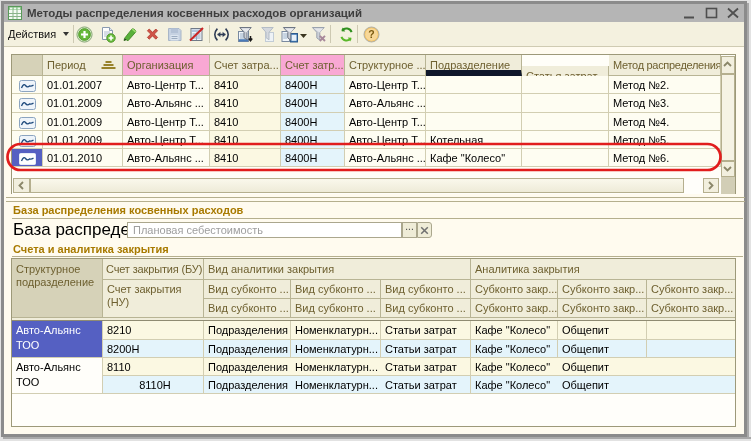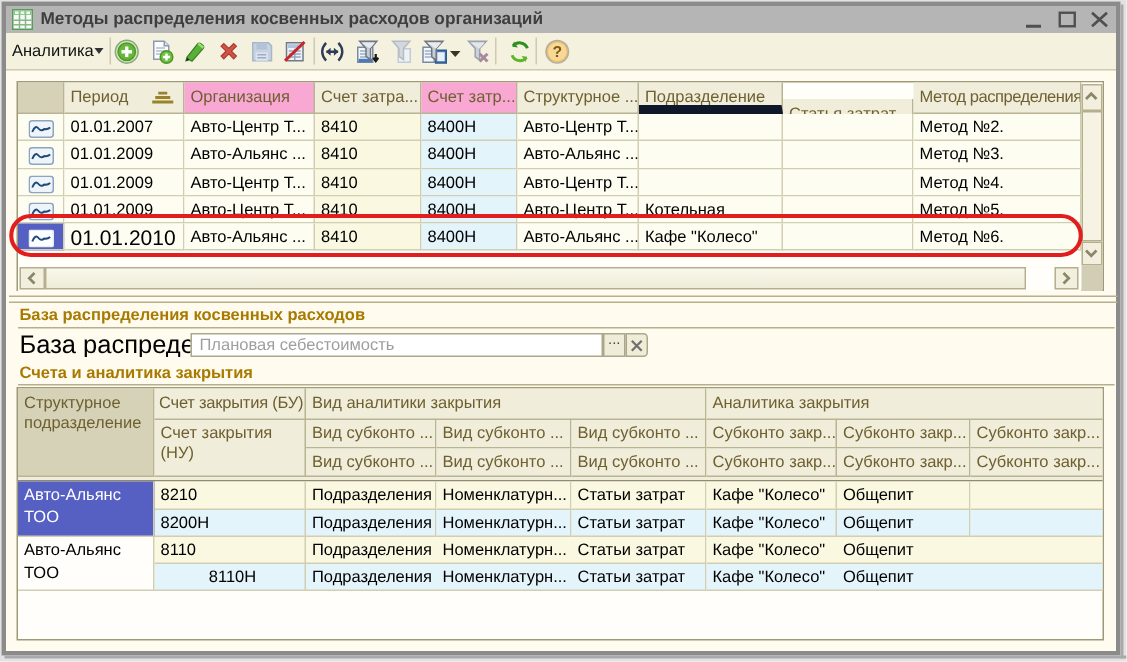--- a/index.html
+++ b/index.html
@@ -19,21 +19,21 @@
     <rect x="9.6" y="1.6" width="2.4" height="1.8" fill="#eefaee"></rect>
 <path d="M1 7.5 H13 M1 10.5 H13 M5 4 V13 M9 4 V13" stroke="#8ab48a" stroke-width="1" fill="none"></path>
 </svg>
 <div class="c" style="left:27px;top:4px;width:650px;height:18px;line-height:18px;font-size:11.5px;font-weight:bold;color:#3e3e3e;padding-left:0;">Методы распределения косвенных расходов организаций</div>
 <svg class="abs" style="left:682px;top:5px" width="62" height="16" viewBox="0 0 62 16">
 <path d="M2 12.5 H12" stroke="#4f4f4f" stroke-width="2"></path>
 <rect x="24.5" y="3.5" width="10" height="9" fill="none" stroke="#4f4f4f" stroke-width="1.6"></rect>
 <path d="M46 3.5 L56 12.5 M56 3.5 L46 12.5" stroke="#4f4f4f" stroke-width="1.8"></path>
 </svg>
 <div class="abs" style="left:4px;top:22px;width:740px;height:25px;background:#f4f1df;border-bottom:1px solid #cfcbb2;box-sizing:border-box;"></div>
-<div class="c" style="left:8px;top:22px;width:60px;height:24px;line-height:24px;font-size:11px;color:#111;padding-left:0;">Аналитика</div>
+<div class="c" style="left:8px;top:22px;width:60px;height:24px;line-height:24px;font-size:11px;color:#111;padding-left:0;">Действия</div>
 <svg class="abs" style="left:62px;top:31px" width="8" height="6" viewBox="0 0 8 6">
     <path d="M1 1 L4 5 L7 1 Z" fill="#333"></path>
   </svg>
 <div class="abs" style="left:73px;top:25px;width:1px;height:18px;background:#cdc9b2;"></div>
 <svg class="abs" style="left:76px;top:26px" width="17" height="17" viewBox="0 0 17 17">
     <circle cx="8.5" cy="8.5" r="7.6" fill="#d2e6c2" stroke="#8aa87a"></circle>
 <circle cx="8.5" cy="8.5" r="5.8" fill="#66b83a" stroke="#4e9a28"></circle>
 <path d="M8.5 5 V12 M5 8.5 H12" stroke="#fff" stroke-width="2.2"></path>
   </svg>
 <svg class="abs" style="left:99px;top:26px" width="17" height="17" viewBox="0 0 17 17">
@@ -177,21 +177,21 @@
 <div class="c" style="left:281px;top:131px;width:64px;height:18px;background:#e4f4fb;border-right:1px solid #d2cEB2;border-bottom:1px solid #d2cEB2;font-size:11px;color:#000;line-height:18px;padding-left:4px;">8400Н</div>
 <div class="c" style="left:345px;top:131px;width:81px;height:18px;background:#fefdf2;border-right:1px solid #d2cEB2;border-bottom:1px solid #d2cEB2;font-size:11px;color:#000;line-height:18px;padding-left:4px;">Авто-Центр Т...</div>
 <div class="c" style="left:426px;top:131px;width:96px;height:18px;background:#fefdf2;border-right:1px solid #d2cEB2;border-bottom:1px solid #d2cEB2;font-size:11px;color:#000;line-height:18px;padding-left:4px;">Котельная</div>
 <div class="c" style="left:522px;top:131px;width:87px;height:18px;background:#fefdf2;border-right:1px solid #d2cEB2;border-bottom:1px solid #d2cEB2;font-size:11px;color:#000;line-height:18px;padding-left:4px;"></div>
 <div class="c" style="left:609px;top:131px;width:112px;height:18px;background:#fefdf2;border-right:1px solid #d2cEB2;border-bottom:1px solid #d2cEB2;font-size:11px;color:#000;line-height:18px;padding-left:4px;">Метод №5.</div>
 <div class="c" style="left:12px;top:149px;width:31px;height:18px;background:#5560c2;border-right:1px solid #d2cEB2;border-bottom:1px solid #d2cEB2;font-size:11px;color:#000;line-height:18px;padding-left:4px;"></div>
 <svg class="abs" style="left:19px;top:153px" width="17" height="12" viewBox="0 0 17 12">
 <rect x="0.5" y="0.5" width="16" height="11" rx="1" fill="#fdfeff" stroke="#e6ecf6"></rect>
 <path d="M2.5 8 Q4.5 3 6.5 5.5 T10.5 6 Q12.5 6.5 14.5 5" fill="none" stroke="#1e4a7c" stroke-width="1.3"></path>
 </svg>
-<div class="c" style="left:43px;top:149px;width:80px;height:18px;background:#fefdf2;border-right:1px solid #d2cEB2;border-bottom:1px solid #d2cEB2;font-size:14px;color:#000;line-height:18px;padding-left:4px;">01.01.2010</div>
+<div class="c" style="left:43px;top:149px;width:80px;height:18px;background:#fefdf2;border-right:1px solid #d2cEB2;border-bottom:1px solid #d2cEB2;font-size:11px;color:#000;line-height:18px;padding-left:4px;">01.01.2010</div>
 <div class="c" style="left:123px;top:149px;width:87px;height:18px;background:#fefdf2;border-right:1px solid #d2cEB2;border-bottom:1px solid #d2cEB2;font-size:11px;color:#000;line-height:18px;padding-left:4px;">Авто-Альянс ...</div>
 <div class="c" style="left:210px;top:149px;width:71px;height:18px;background:#fbf8e2;border-right:1px solid #d2cEB2;border-bottom:1px solid #d2cEB2;font-size:11px;color:#000;line-height:18px;padding-left:4px;">8410</div>
 <div class="c" style="left:281px;top:149px;width:64px;height:18px;background:#e4f4fb;border-right:1px solid #d2cEB2;border-bottom:1px solid #d2cEB2;font-size:11px;color:#000;line-height:18px;padding-left:4px;">8400Н</div>
 <div class="c" style="left:345px;top:149px;width:81px;height:18px;background:#fefdf2;border-right:1px solid #d2cEB2;border-bottom:1px solid #d2cEB2;font-size:11px;color:#000;line-height:18px;padding-left:4px;">Авто-Альянс ...</div>
 <div class="c" style="left:426px;top:149px;width:96px;height:18px;background:#fefdf2;border-right:1px solid #d2cEB2;border-bottom:1px solid #d2cEB2;font-size:11px;color:#000;line-height:18px;padding-left:4px;">Кафе "Колесо"</div>
 <div class="c" style="left:522px;top:149px;width:87px;height:18px;background:#fefdf2;border-right:1px solid #d2cEB2;border-bottom:1px solid #d2cEB2;font-size:11px;color:#000;line-height:18px;padding-left:4px;"></div>
 <div class="c" style="left:609px;top:149px;width:112px;height:18px;background:#fefdf2;border-right:1px solid #d2cEB2;border-bottom:1px solid #d2cEB2;font-size:11px;color:#000;line-height:18px;padding-left:4px;">Метод №6.</div>
 <div class="abs" style="left:721px;top:55px;width:14px;height:122px;background:#fffef8;"></div>
 <div class="abs" style="left:721px;top:56px;width:14px;height:18px;background:#f2efde;border:1px solid #b5af8e;box-sizing:border-box;"></div>
 <svg class="abs" style="left:722px;top:60px" width="11" height="9" viewBox="0 0 11 9">

